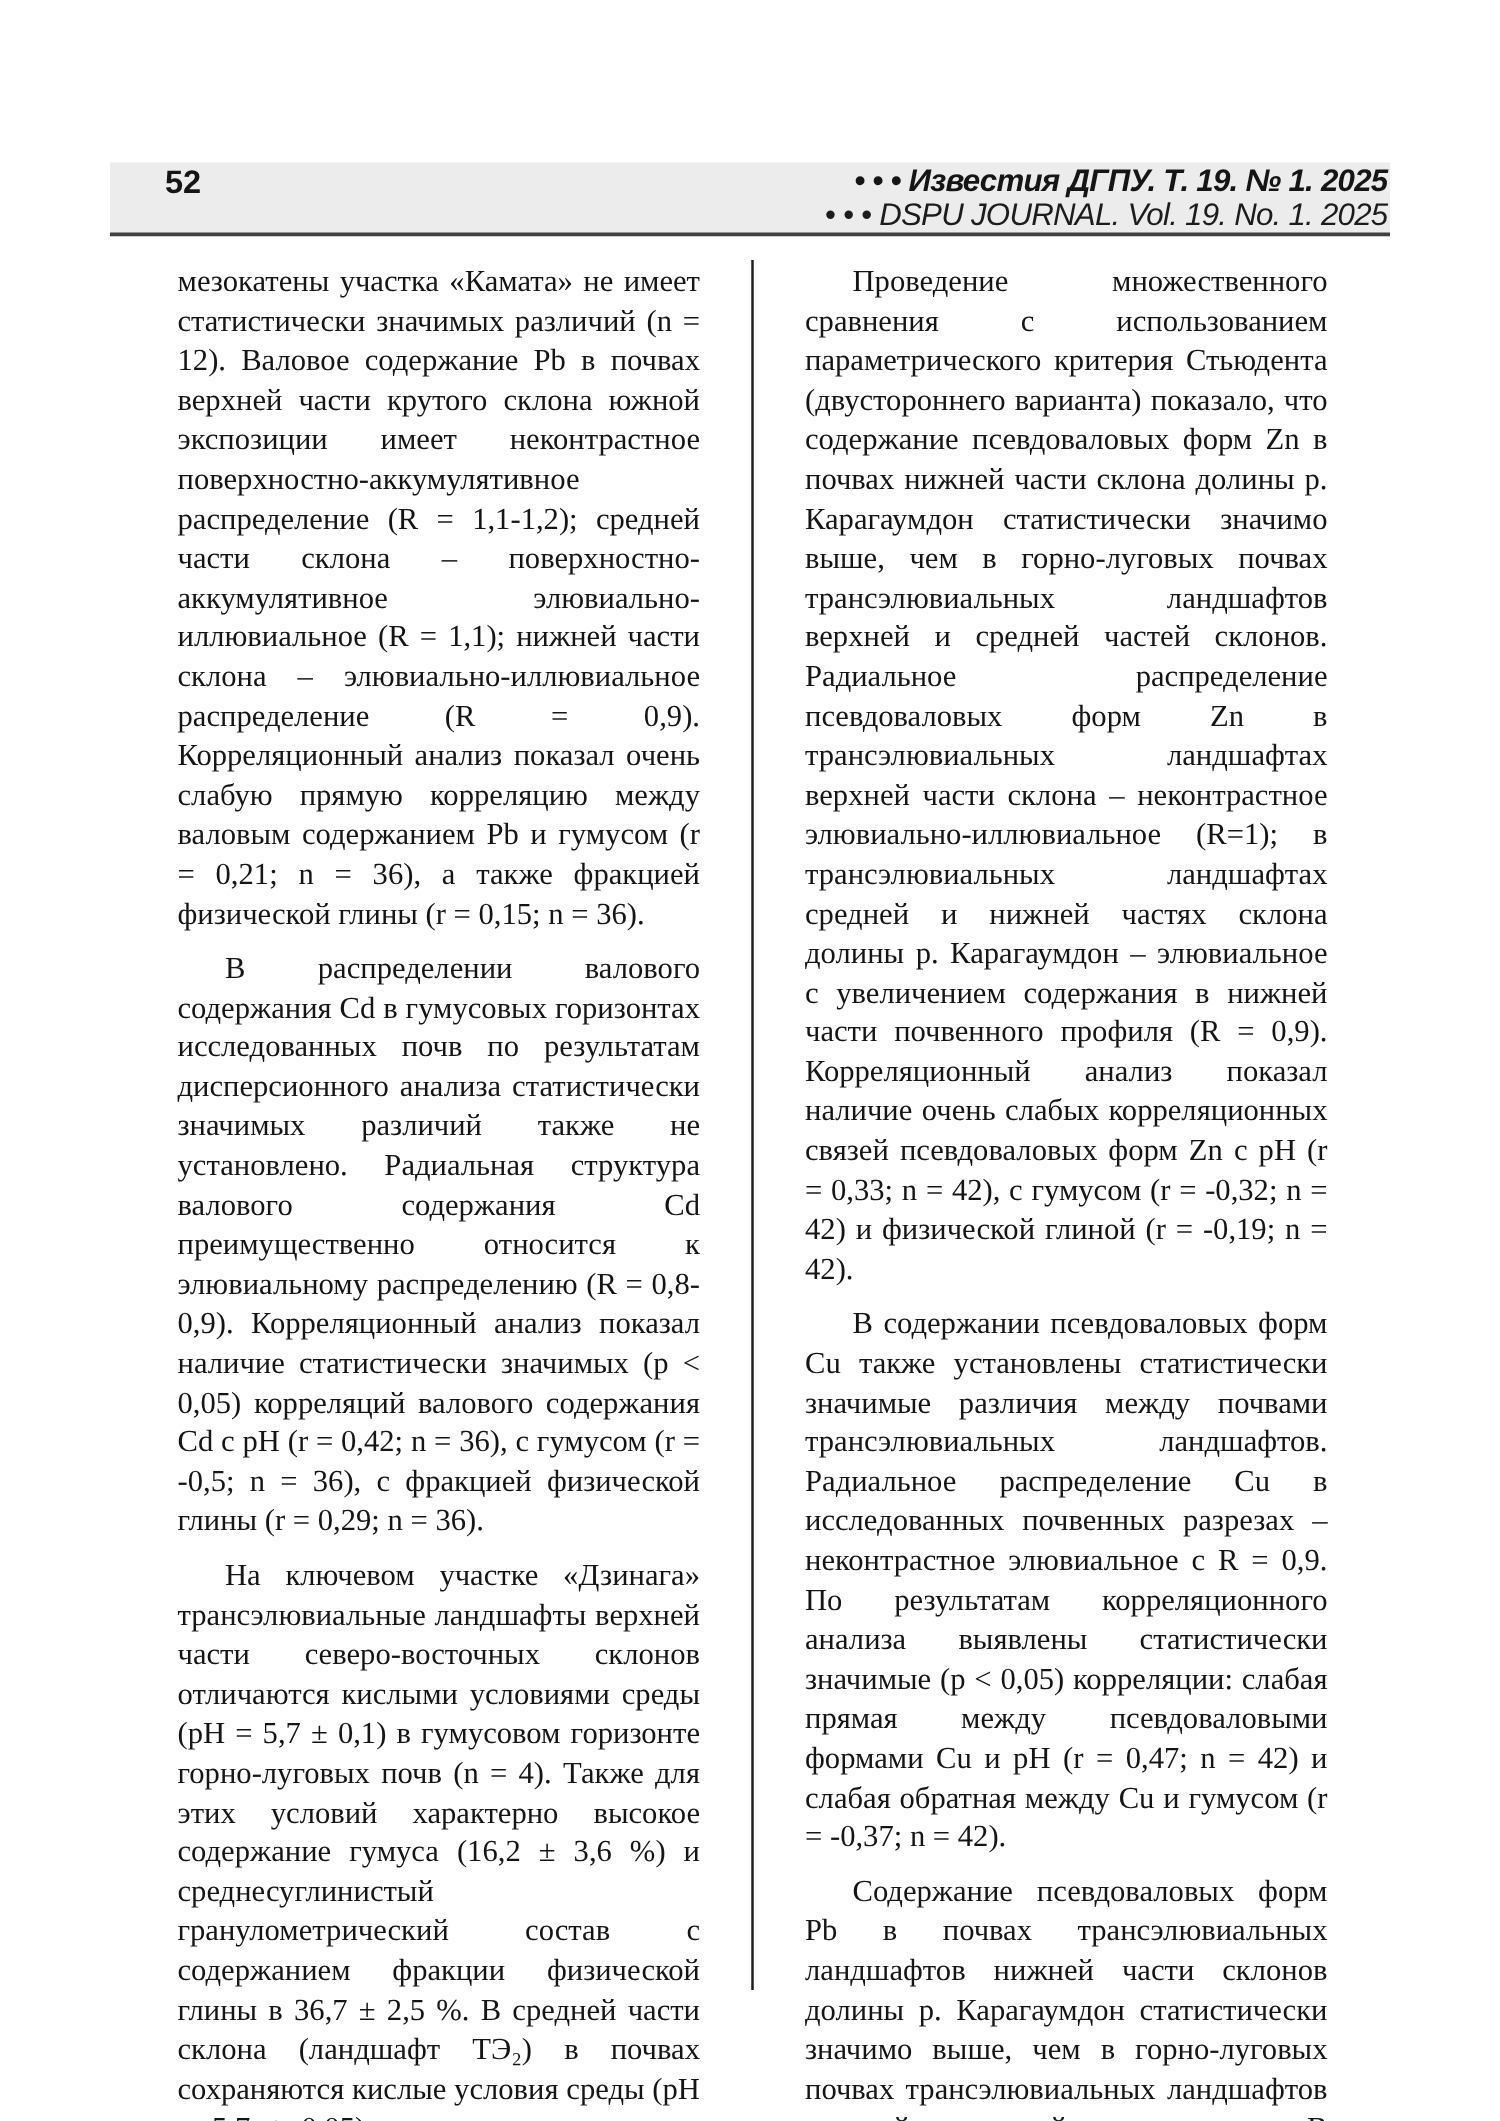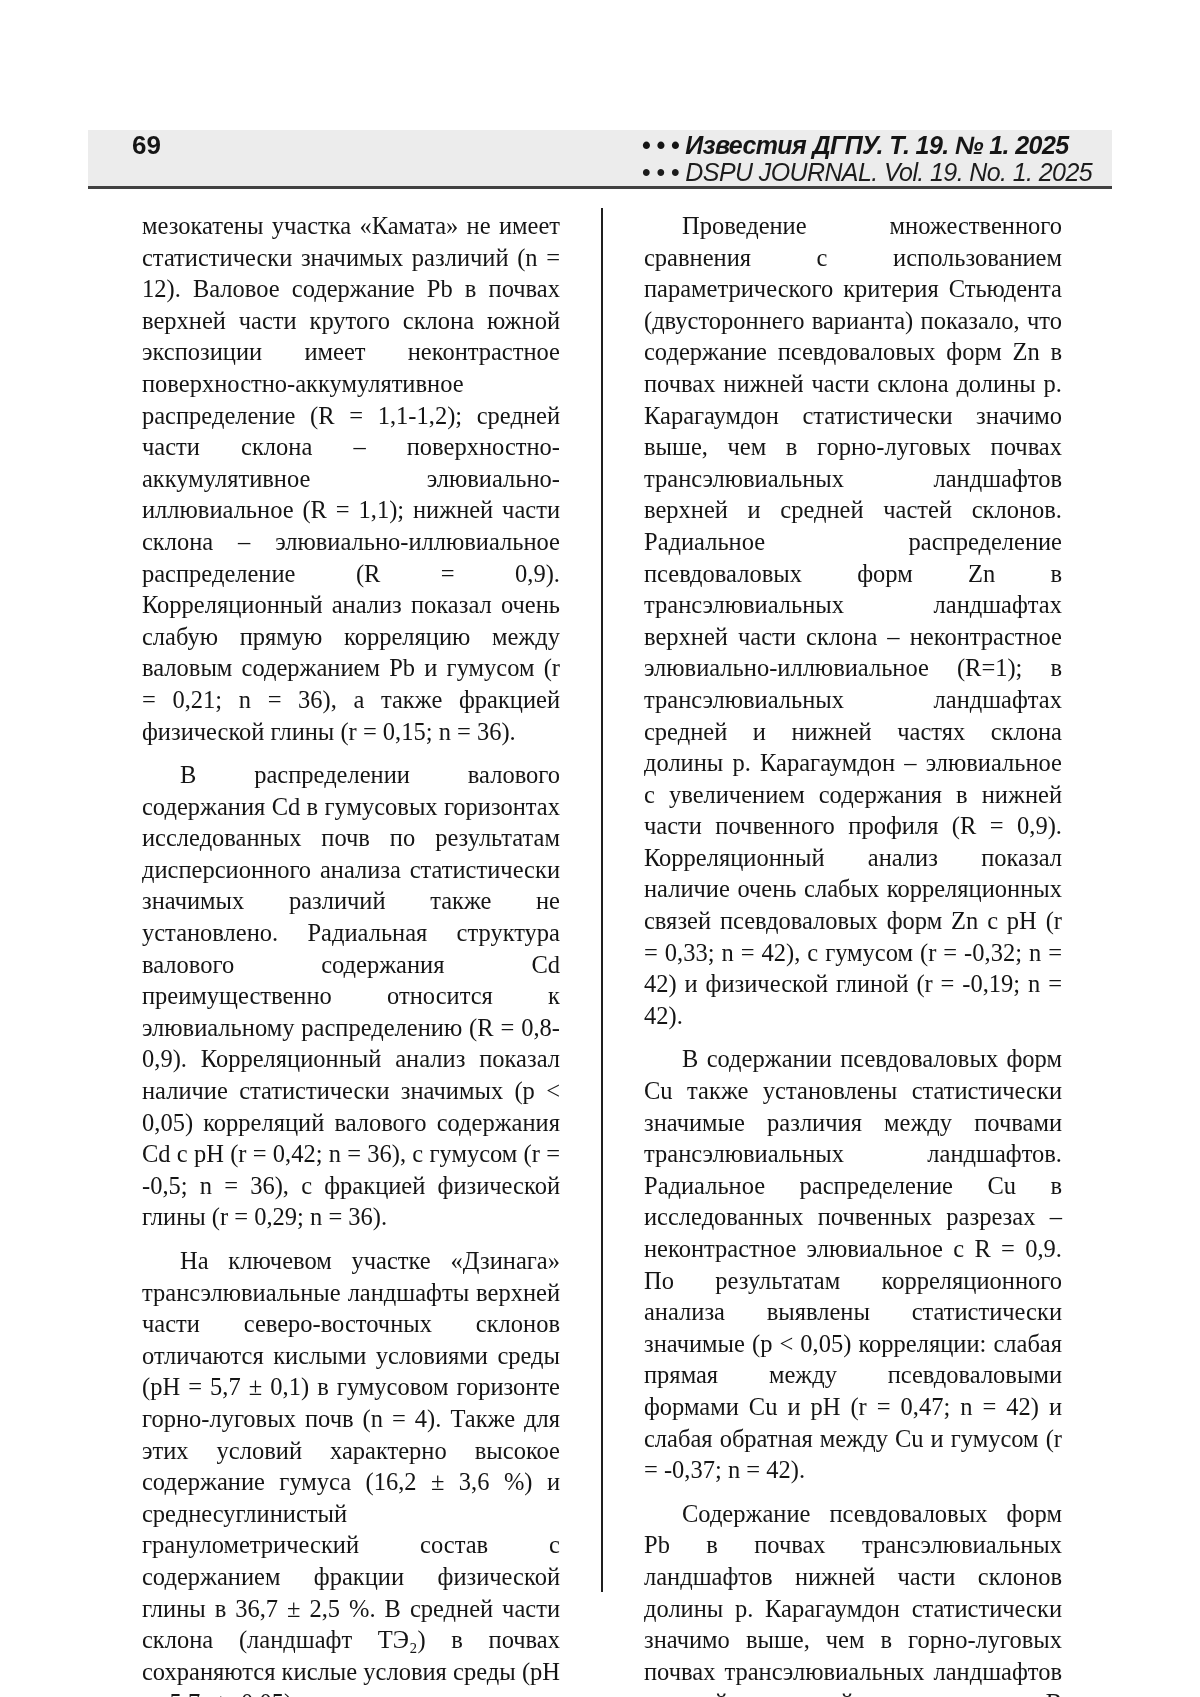--- a/index.html
+++ b/index.html
@@ -27,21 +27,22 @@
     padding-top: 1px;
   }
   .page-number {
     font-weight: bold;
     font-size: 26px;
     line-height: 28px;
     margin-left: 44px;
   }
   .titles {
     margin-left: auto;
-    margin-right: 20px;
+    margin-right: 2px;
+    text-align: right;
     white-space: nowrap;
   }
   .title-ru {
     font-weight: bold;
     font-style: italic;
     font-size: 25px;
     line-height: 28px;
     letter-spacing: -0.6px;
   }
   .title-en {
@@ -75,21 +76,21 @@
     margin: 10px auto 0;
     background: #1f1f1f;
   }
 </style>
 </head>
 <body>
 
 <div class="page">
 
   <header class="header-band">
-    <span class="page-number">69</span>
+    <span class="page-number">52</span>
     <div class="titles">
       <div class="title-ru">• • • Известия ДГПУ. Т. 19. № 1. 2025</div>
       <div class="title-en">• • • DSPU JOURNAL. Vol. 19. No. 1. 2025</div>
     </div>
   </header>
 
   <main class="content">
 
     <section class="column">
       <p class="cont">мезокатены участка «Камата» не имеет статистически значимых различий (n = 12). Валовое содержание Pb в почвах верхней части крутого склона южной экспозиции имеет неконтрастное поверхностно-аккумулятивное распределение (R = 1,1-1,2); средней части склона – поверхностно-аккумулятивное элювиально-иллювиальное (R = 1,1); нижней части склона – элювиально-иллювиальное распределение (R = 0,9). Корреляционный анализ показал очень слабую прямую корреляцию между валовым содержанием Pb и гумусом (r = 0,21; n = 36), а также фракцией физической глины (r = 0,15; n = 36).</p>

